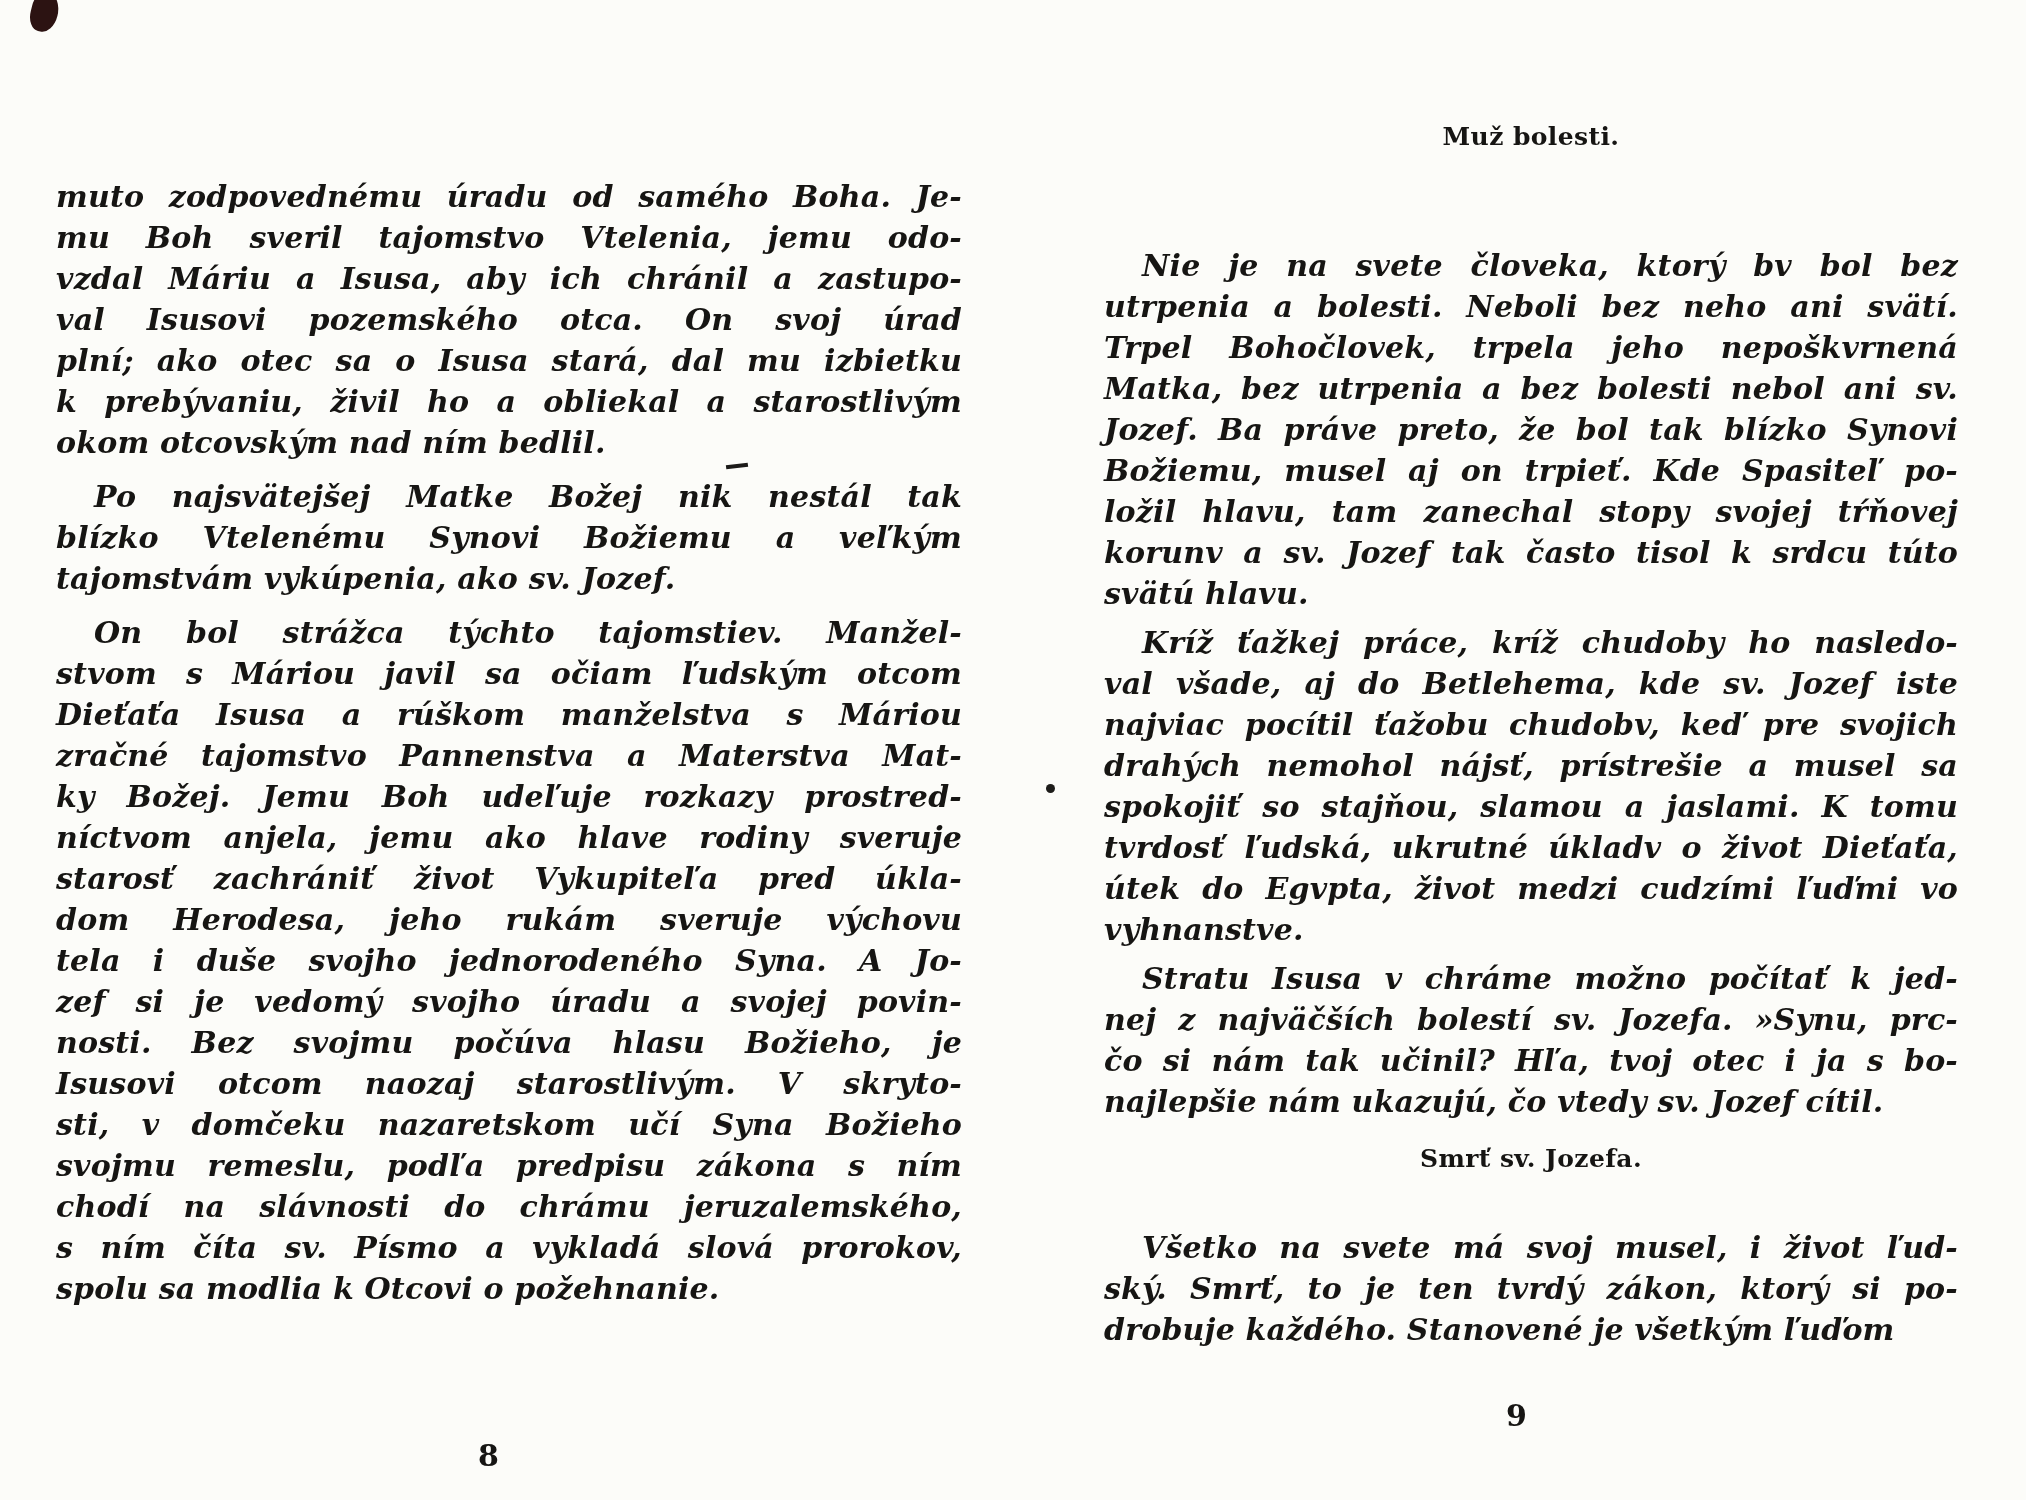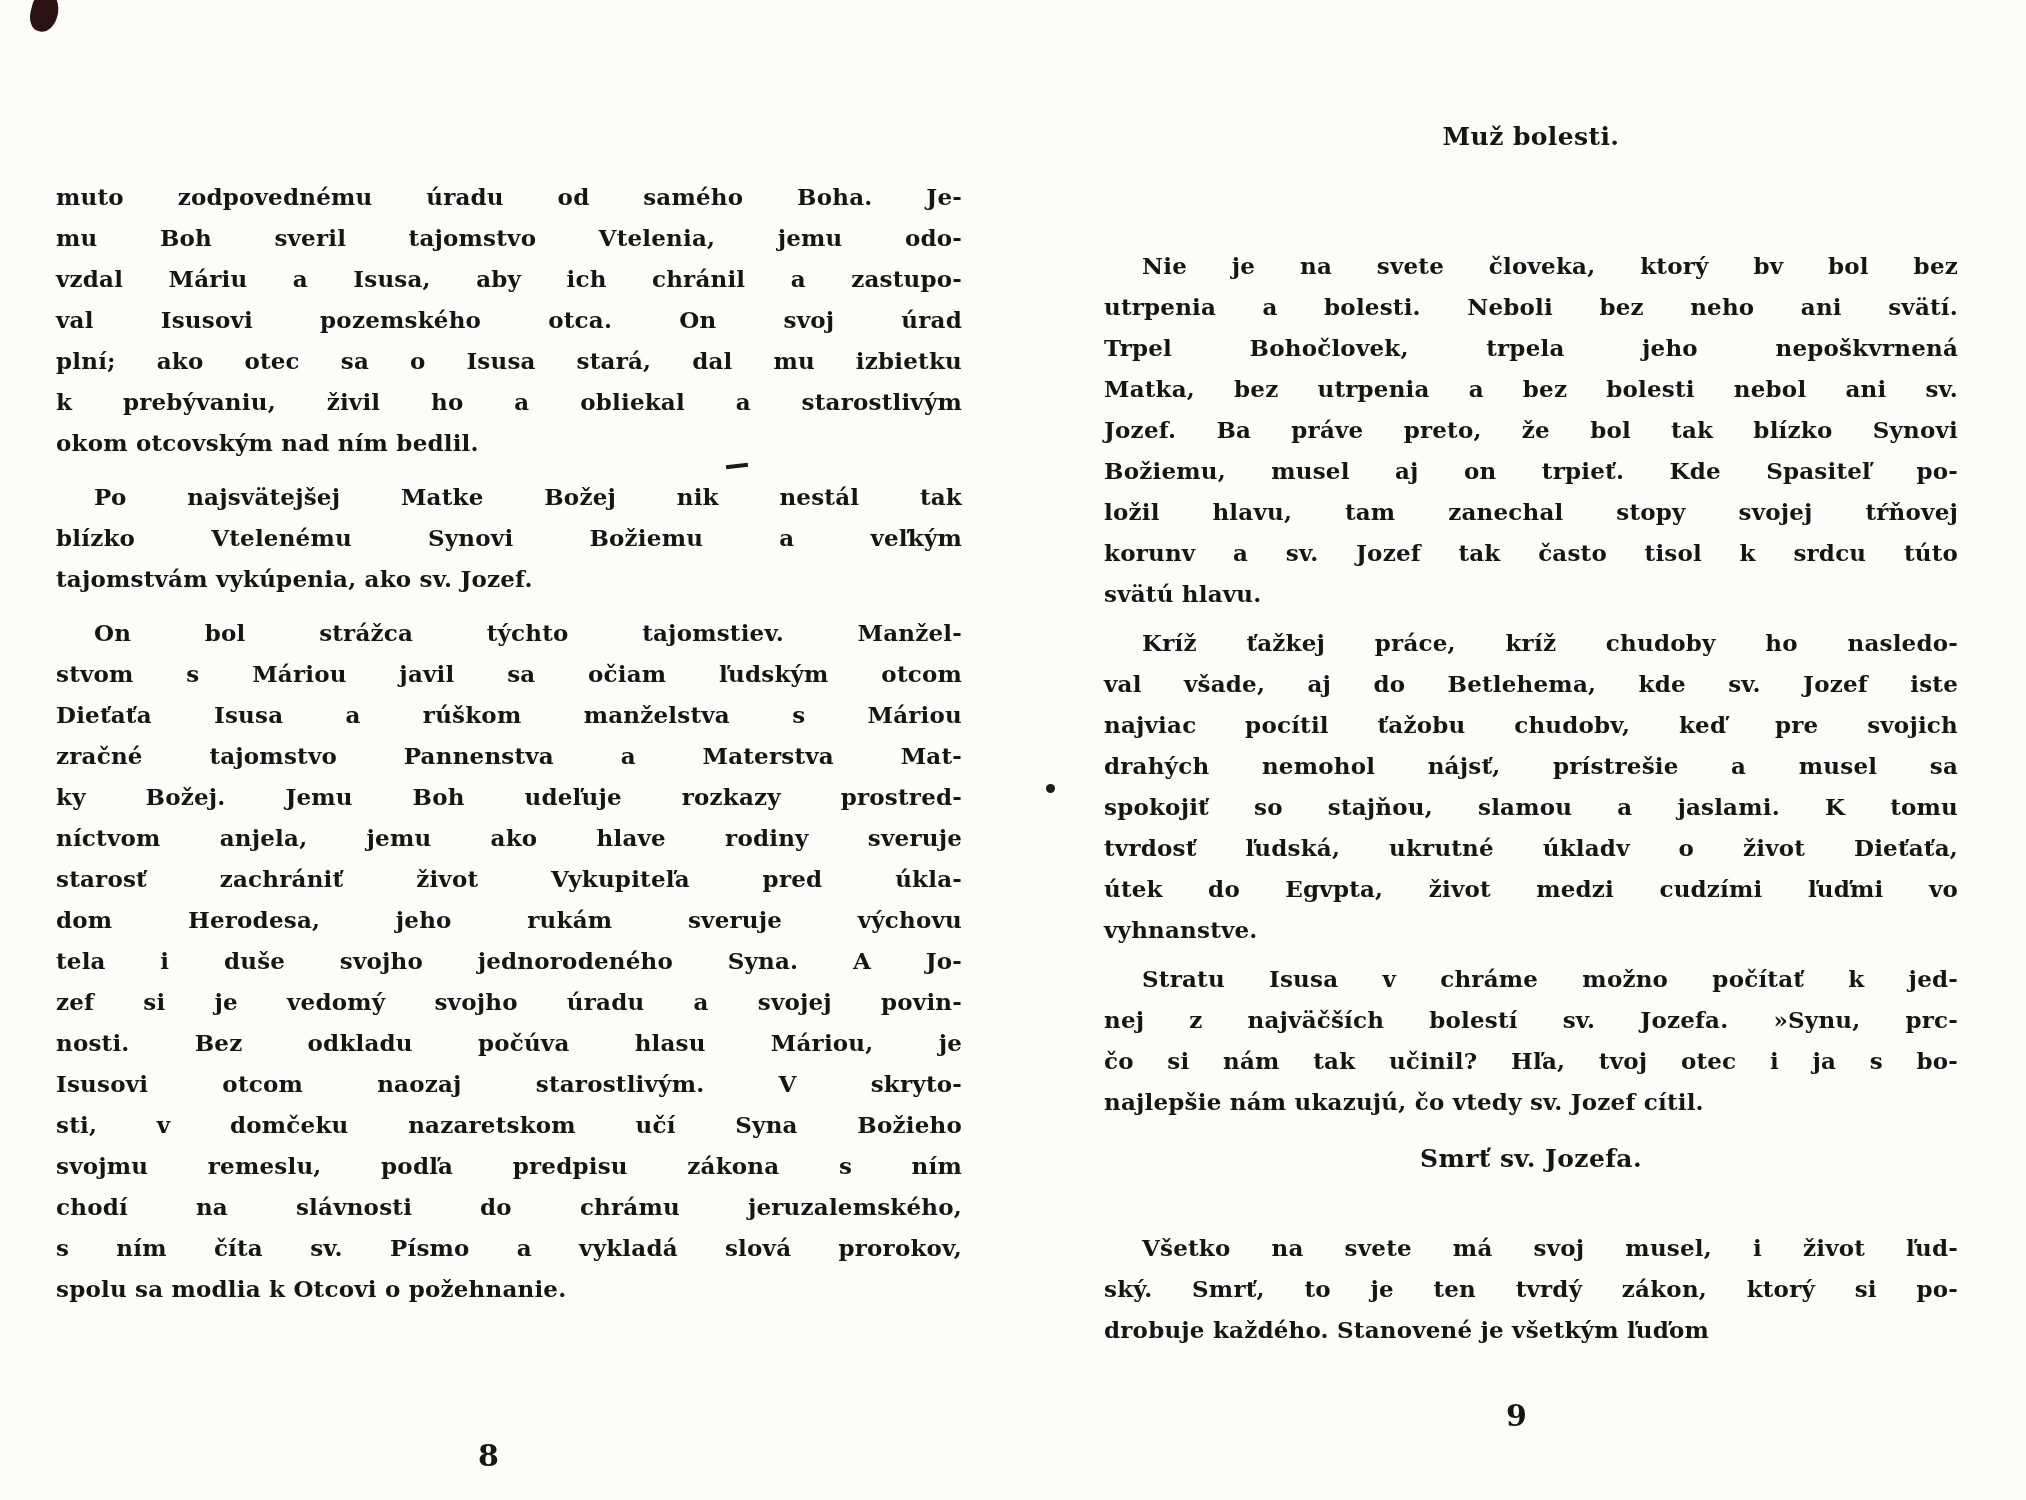--- a/index.html
+++ b/index.html
@@ -11,27 +11,28 @@
     overflow: hidden;
     font-family: "DejaVu Serif", serif;
     font-weight: 700;
     color: #161513;
   }
   .column { position: absolute; }
   #col-left  { left: 56px;  top: 176px; width: 906px; }
   #col-right { left: 1096px; top: 116px; width: 870px; }
 
   .line {
-    font-size: 23px;
+    font-size: 30px;
     line-height: 41px;
     height: 41px;
     text-align: justify;
     text-align-last: justify;
     letter-spacing: 0.2px;
     white-space: nowrap;
+    font-style: italic;
   }
   .line.last { text-align-last: left; }
   .paragraph { margin: 0 0 13px 0; }
   #col-right .paragraph { margin: 8px; }
   .paragraph.indent .line:first-child { text-indent: 38px; }
 
   .heading {
     font-size: 25px;
     line-height: 41px;
     text-align: center;
@@ -92,21 +93,21 @@
         <div class="line">On bol strážca týchto tajomstiev. Manžel-</div>
         <div class="line">stvom s Máriou javil sa očiam ľudským otcom</div>
         <div class="line">Dieťaťa Isusa a rúškom manželstva s Máriou</div>
         <div class="line">zračné tajomstvo Pannenstva a Materstva Mat-</div>
         <div class="line">ky Božej. Jemu Boh udeľuje rozkazy prostred-</div>
         <div class="line">níctvom anjela, jemu ako hlave rodiny sveruje</div>
         <div class="line">starosť zachrániť život Vykupiteľa pred úkla-</div>
         <div class="line">dom Herodesa, jeho rukám sveruje výchovu</div>
         <div class="line">tela i duše svojho jednorodeného Syna. A Jo-</div>
         <div class="line">zef si je vedomý svojho úradu a svojej povin-</div>
-        <div class="line">nosti. Bez odkladu počúva hlasu Máriou, je</div>
+        <div class="line">nosti. Bez svojmu počúva hlasu Božieho, je</div>
         <div class="line">Isusovi otcom naozaj starostlivým. V skryto-</div>
         <div class="line">sti, v domčeku nazaretskom učí Syna Božieho</div>
         <div class="line">svojmu remeslu, podľa predpisu zákona s ním</div>
         <div class="line">chodí na slávnosti do chrámu jeruzalemského,</div>
         <div class="line">s ním číta sv. Písmo a vykladá slová prorokov,</div>
         <div class="line last">spolu sa modlia k Otcovi o požehnanie.</div>
       </div>
     </div>
 
   <div class="column" id="col-right">

